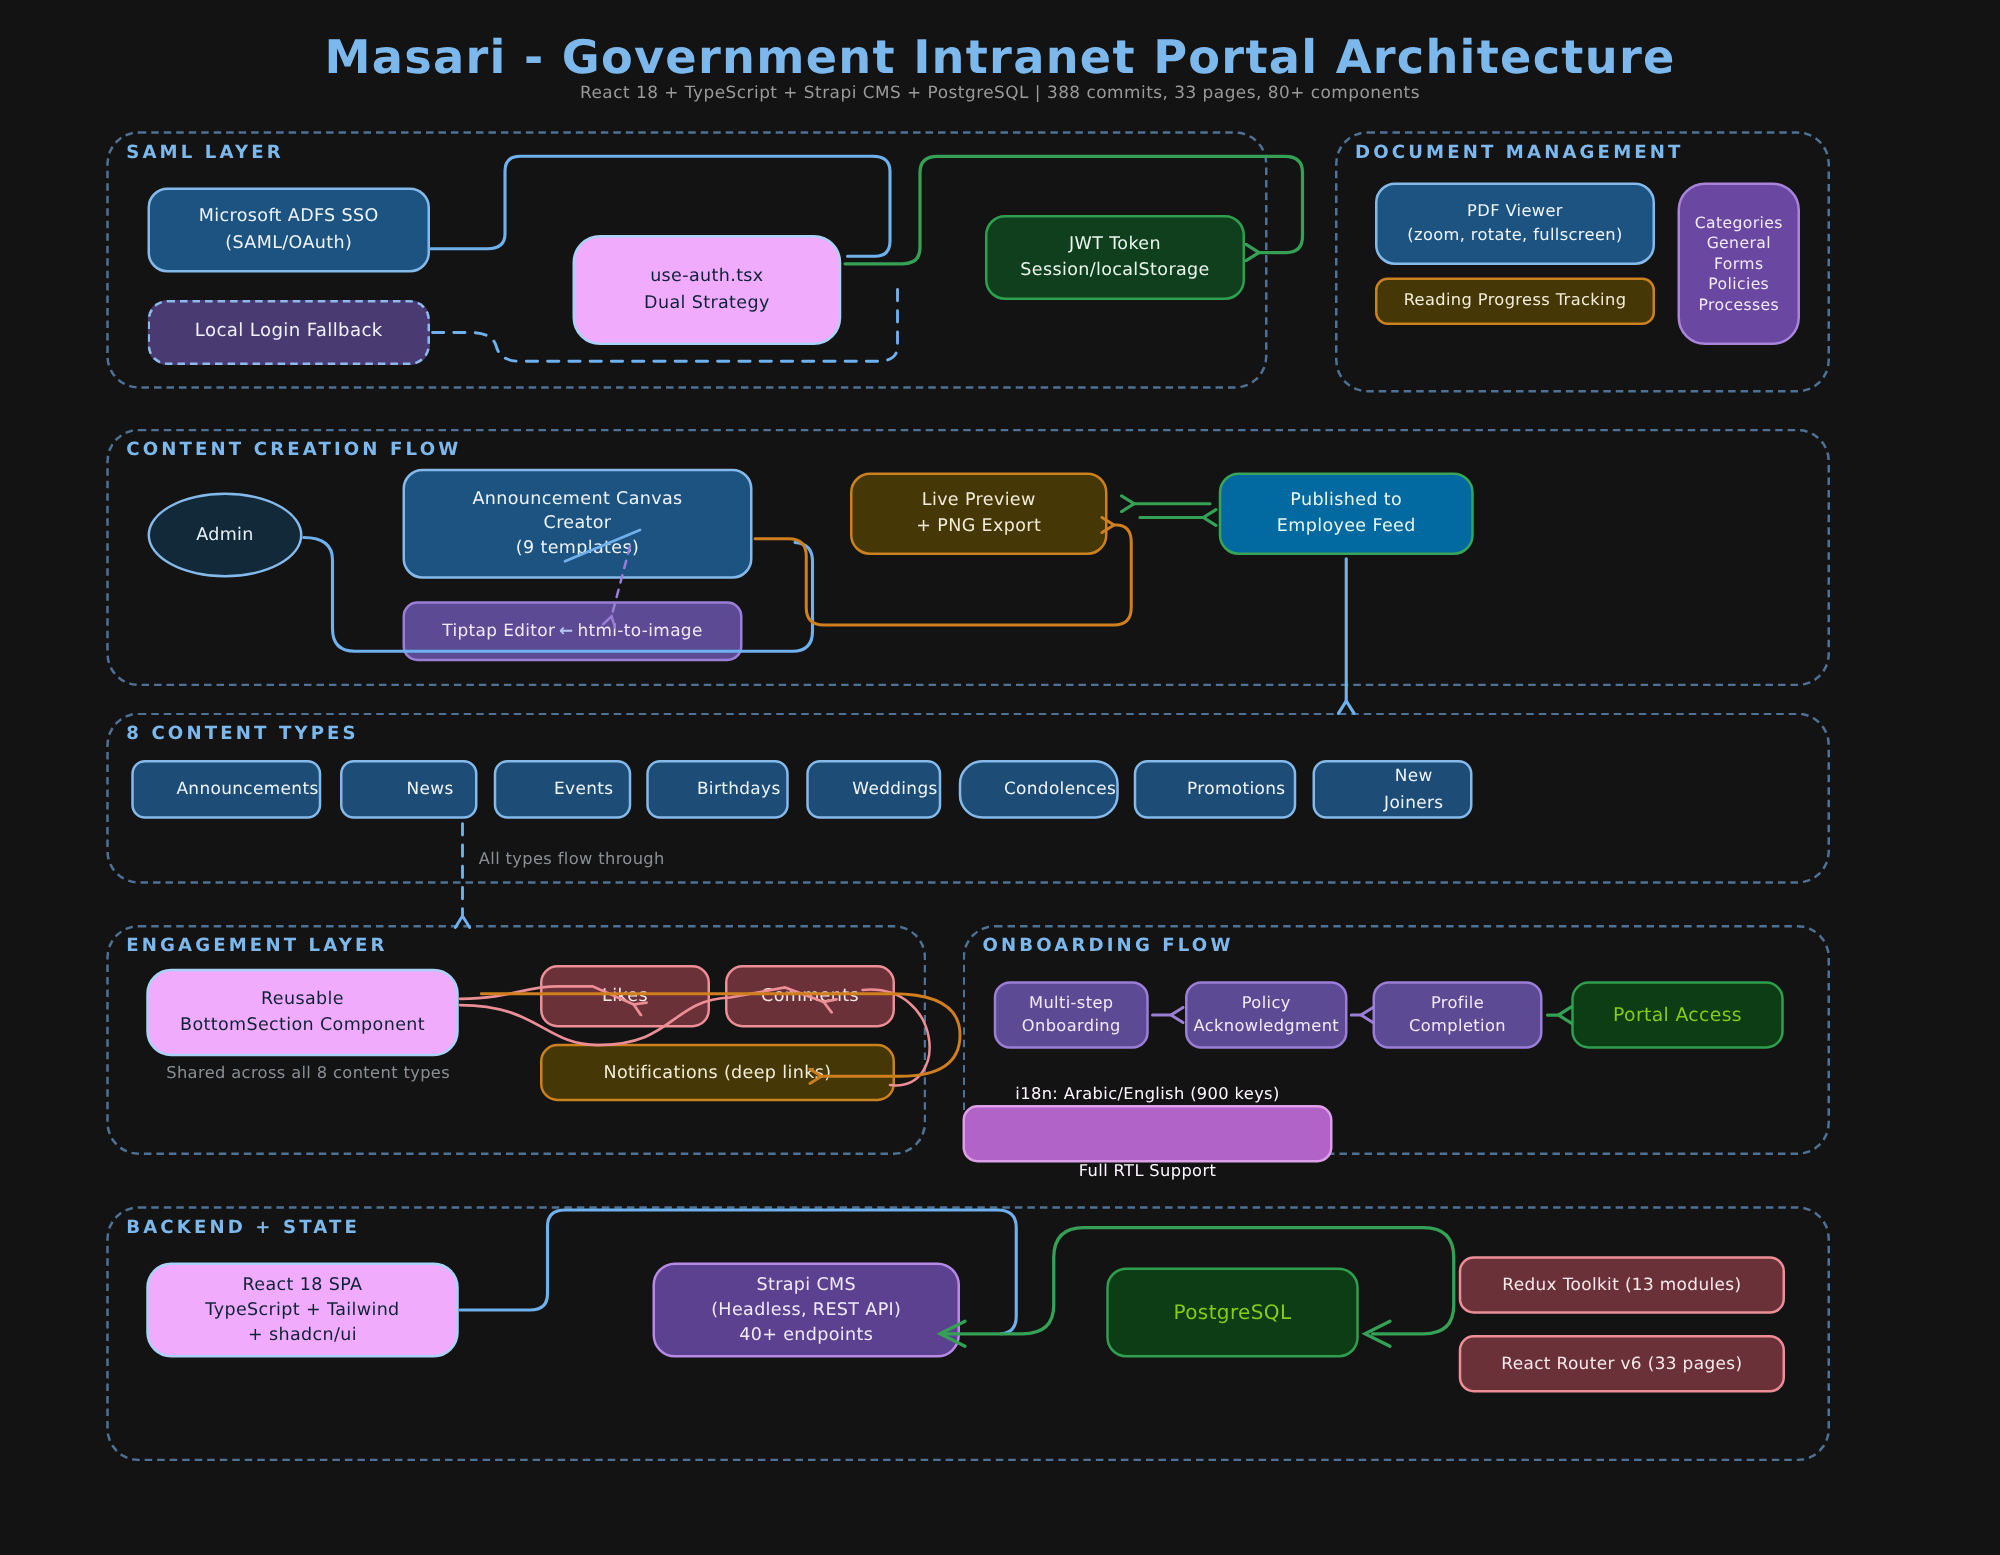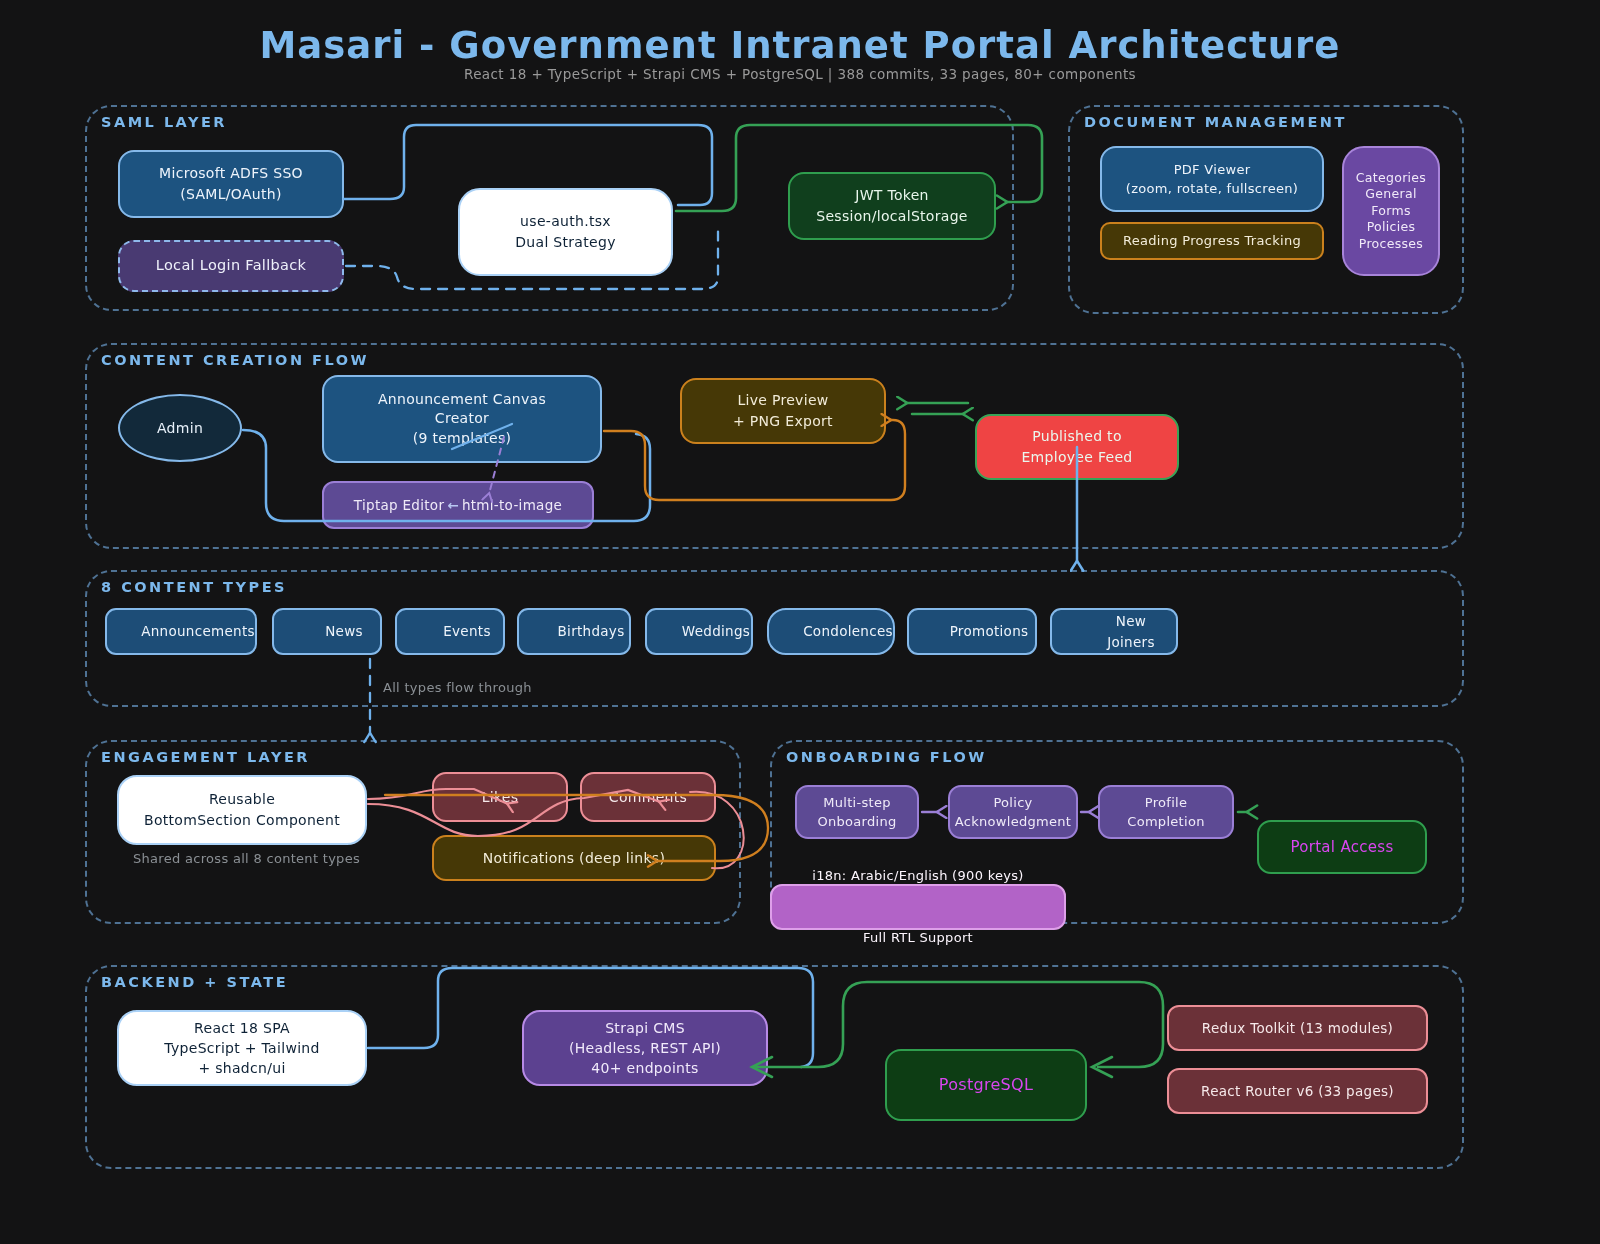--- a/index.html
+++ b/index.html
@@ -19,24 +19,24 @@
   #c-content{left:85px;top:343px;width:1375px;height:202px;}
   #c-types{left:85px;top:570px;width:1375px;height:133px;}
   #c-engage{left:85px;top:740px;width:652px;height:180px;}
   #c-onboard{left:770px;top:740px;width:690px;height:180px;}
   #c-backend{left:85px;top:965px;width:1375px;height:200px;}
   
   .node{position:absolute;display:flex;flex-direction:column;justify-content:center;align-items:center;
         text-align:center;border-radius:16px;border:2px solid;font-size:14px;line-height:1.5;
         letter-spacing:.3px;box-sizing:border-box;padding:2px 6px;}
   .b-blue{background:#1d5380;border-color:#85b9ea;color:#eef4fb;}
-  .b-lightblue{background:#ffffff;border-color:#aad1f6;color:#0e2236;font-weight:500;}
+  .b-lightblue{background:#f0abfc;border-color:#aad1f6;color:#0e2236;font-weight:500;}
   .b-green{background:#103f1d;border-color:#2f9e4e;color:#e9f6ec;}
-  .b-green2{background:#ef4444;border-color:#38a457;color:#eaf7ee;margin-top:36px;}
-  .b-greendark{background:#0d3d14;border-color:#2f9e4e;color:#d946ef;margin-top:35px;}
+  .b-green2{background:#0369a1;border-color:#38a457;color:#eaf7ee;}
+  .b-greendark{background:#0d3d14;border-color:#2f9e4e;color:#84cc16;}
   .b-purple{background:#493a72;border-color:#8fb9ec;border-style:dashed;color:#eef0fa;}
   .b-olive{background:#463806;border-color:#cb811d;color:#f2ecd9;}
   .b-violet{background:#6a48a2;border-color:#a884da;color:#f1eaf9;}
   .b-violet2{background:#5d4a94;border-color:#9b7fd6;color:#efeaf8;}
   .b-violet3{background:#5c4190;border-color:#b78ae6;color:#f1eafb;margin-left:20px;}
   .b-maroon{background:#6b3138;border-color:#ec8e96;color:#f6e9ea;}
   .b-magenta{background:#b263c7;border-color:#de9fe9;color:#fdf6fe;}
   .b-navy{background:#12293a;border-color:#85b9ea;color:#e8f1fa;}
   
   #n-adfs{left:118px;top:150px;width:226px;height:68px;}

